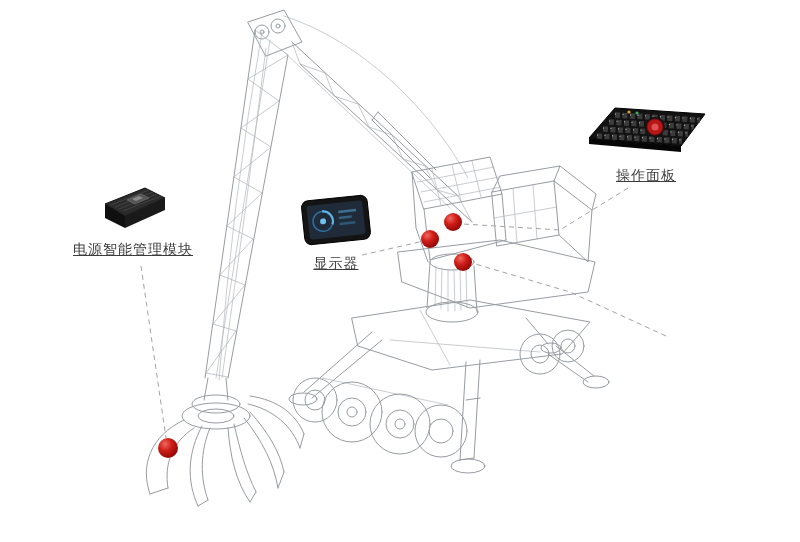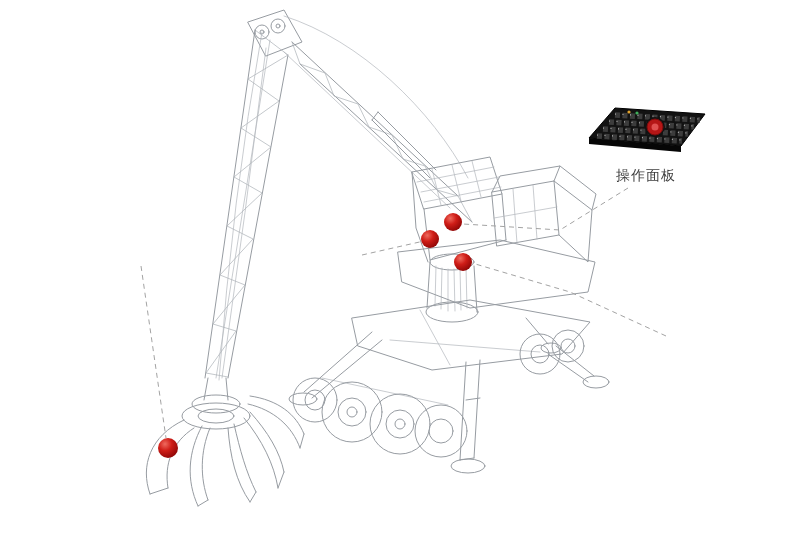--- a/index.html
+++ b/index.html
@@ -1,20 +1,20 @@
 <!DOCTYPE html>
 <html><head>
 <meta charset="utf-8">
 <style>
   html,body{margin:0;padding:0;background:#ffffff;}
   .stage{position:relative;width:800px;height:542px;background:#fff;overflow:hidden;
          font-family:"Liberation Sans","DejaVu Sans",sans-serif;}
   .art{position:absolute;left:0;top:0;width:800px;height:542px;}
   .callout{position:absolute;display:flex;flex-direction:column;align-items:center;gap:7px;}
-  .lbl{font-size:14px;color:#3d3d3d;letter-spacing:1px;white-space:nowrap;}
+  .lbl{font-size:14px;color:#3d3d3d;letter-spacing:1px;white-space:nowrap;text-decoration:underline;}
 </style>
 </head>
 <body>
 
 <div class="stage">
 
   <svg class="art" viewBox="0 0 800 542">
     <defs>
       <radialGradient id="hot" cx="35%" cy="30%" r="75%">
         <stop offset="0%" stop-color="#ef6a5e"></stop>
@@ -138,21 +138,47 @@
     </g>
 
     <g>
       <circle cx="430" cy="239" r="9" fill="url(#hot)"></circle>
       <circle cx="453" cy="222" r="9" fill="url(#hot)"></circle>
       <circle cx="463" cy="262" r="9" fill="url(#hot)"></circle>
       <circle cx="168" cy="448" r="10" fill="url(#hot)"></circle>
     </g>
   </svg>
 
-
+  <div class="callout" style="left:58px;top:180px;width:150px;">
+    <svg width="76" height="54" viewBox="0 0 76 54">
+      <polygon points="10,24 50,8 70,18 30,36" fill="#2b2b2b" stroke="#101010"></polygon>
+      <polygon points="10,24 30,36 30,48 10,38" fill="#0f0f0f"></polygon>
+      <polygon points="30,36 70,18 70,30 30,48" fill="#1a1a1a"></polygon>
+      <path d="M16,25 L54,10 M20,27 L58,12 M24,29 L62,14 M28,31 L66,16" stroke="#484848" stroke-width="0.8" fill="none"></path>
+      <polygon points="32,20 46,14 54,18 40,24" fill="#555" stroke="#777" stroke-width="0.6"></polygon>
+      <polygon points="37,19 44,16 48,18 41,21" fill="#8a8a8a"></polygon>
+    </svg>
+    <div class="lbl">电源智能管理模块</div>
+  </div>
+
+  <div class="callout" style="left:296px;top:192px;width:80px;">
+    <svg width="74" height="56" viewBox="0 0 74 56">
+      <g transform="rotate(-6 37 28)">
+        <rect x="4" y="6" rx="7" width="66" height="44" fill="#141414" stroke="#000"></rect>
+        <rect x="9" y="11" rx="3" width="56" height="34" fill="#1f2b38"></rect>
+        <circle cx="24" cy="28" r="10" stroke="#2f6f9f" fill="none" stroke-width="1.5"></circle>
+        <path d="M24,18 A10,10 0 0 1 33,32" stroke="#5fb4e8" fill="none" stroke-width="2.2"></path>
+        <circle cx="24" cy="28" r="3" fill="#6fc0ee"></circle>
+        <rect x="40" y="19" width="18" height="2.5" fill="#3d6e92"></rect>
+        <rect x="40" y="25" width="13" height="2.5" fill="#35607f"></rect>
+        <rect x="40" y="31" width="16" height="2.5" fill="#2f5773"></rect>
+      </g>
+    </svg>
+    <div class="lbl">显示器</div>
+  </div>
 
   <div class="callout" style="left:578px;top:98px;width:136px;">
     <svg width="130" height="62" viewBox="0 0 130 62">
       <polygon points="8,40 34,10 124,16 100,48" fill="#121212" stroke="#000"></polygon>
       <polygon points="8,40 100,48 100,54 8,46" fill="#060606"></polygon>
       <g stroke="#3c3c3c" stroke-width="5.5" stroke-dasharray="5 2.5" fill="none">
         <path d="M34,17 L119,22"></path>
         <path d="M28,24 L113,29"></path>
         <path d="M22,31 L107,36"></path>
         <path d="M16,38 L101,43"></path>

